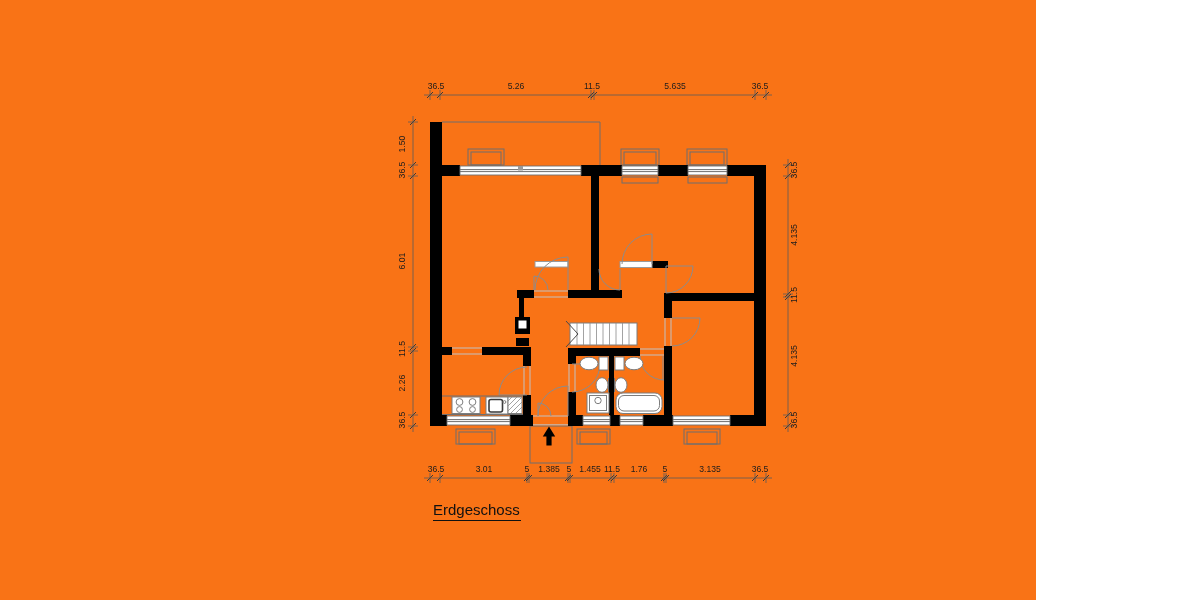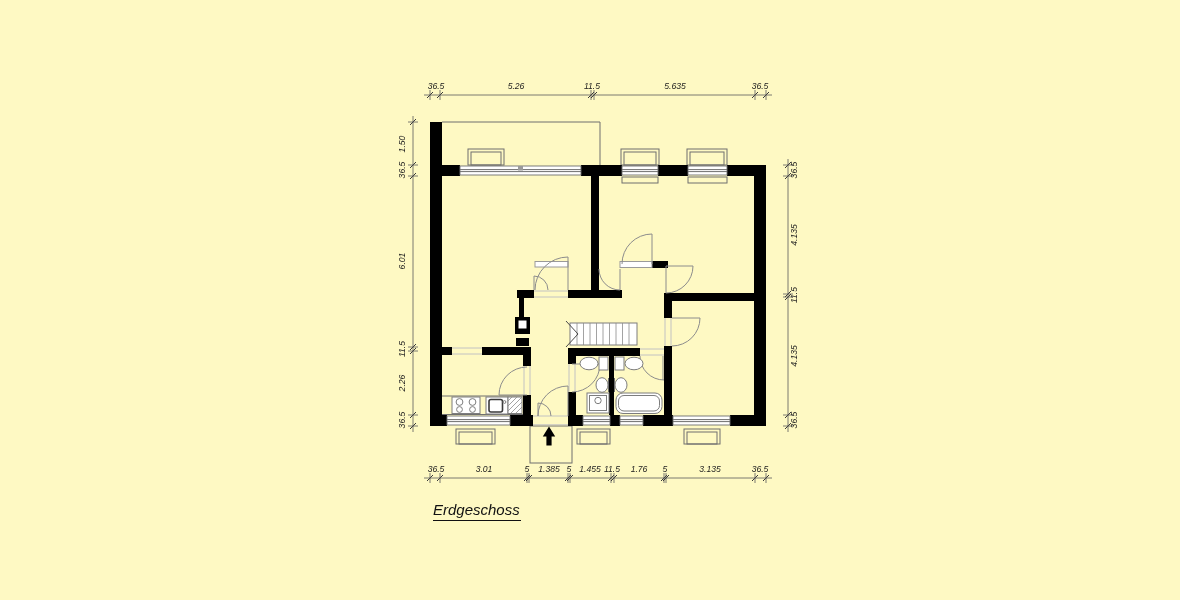--- a/index.html
+++ b/index.html
@@ -1,16 +1,16 @@
 <!DOCTYPE html>
 <html><head>
 <meta charset="utf-8">
 <style>
   html,body{margin:0;padding:0;background:#ffffff;}
-  .stage{position:relative;width:1180px;height:600px;background:#fef9c3;overflow:hidden;font-style:italic;}
+  .stage{position:relative;width:1036px;height:600px;background:#f97316;overflow:hidden;}
   svg{display:block;}
   .wall{fill:#000000;stroke:none;}
   .whitefill{fill:#ffffff;stroke:none;}
   .thin{fill:none;stroke:#6f6f6f;stroke-width:1;}
   .thind{fill:none;stroke:#4a4a4a;stroke-width:1;}
   .win{fill:#ffffff;stroke:#6f6f6f;stroke-width:0.9;}
   .door{fill:none;stroke:#8c8c8c;stroke-width:1;}
   .leafrect{fill:#ffffff;stroke:#9a9a9a;stroke-width:1;}
   .thresh{fill:none;stroke:#c2c2c2;stroke-width:1;}
   .fix{fill:#ffffff;stroke:#7d7d7d;stroke-width:1;}

